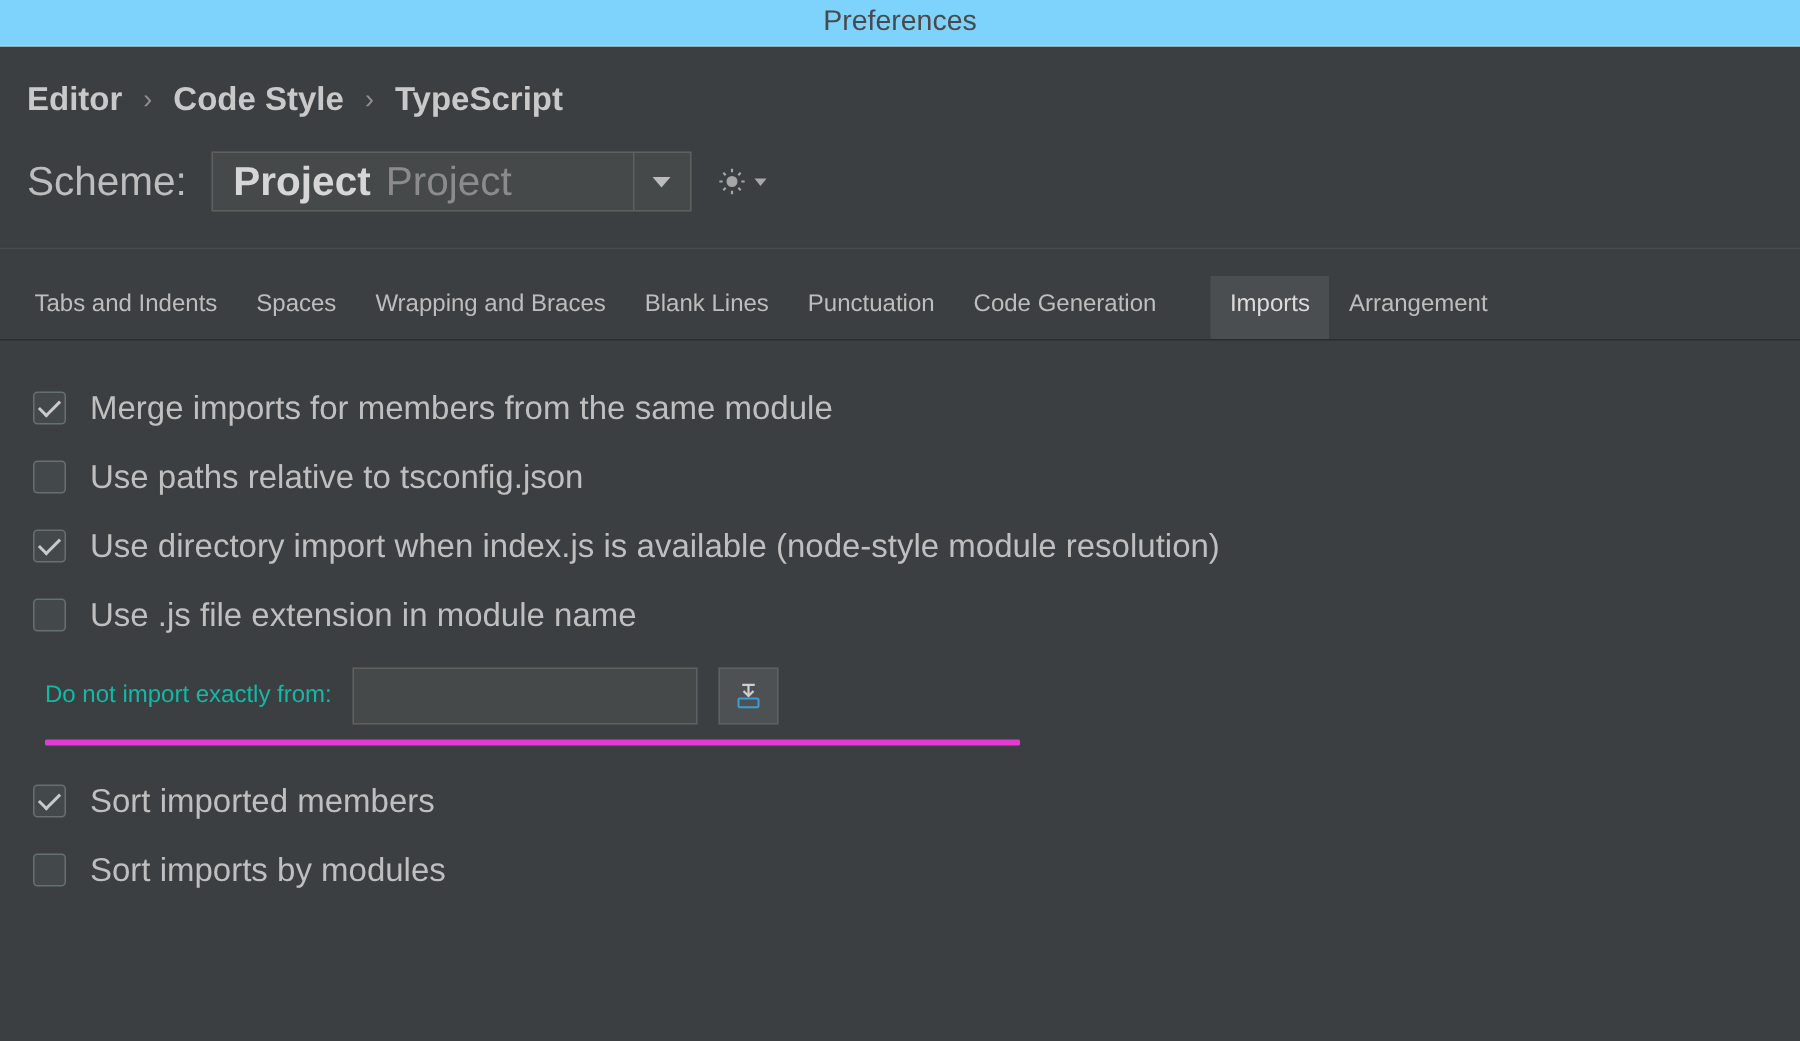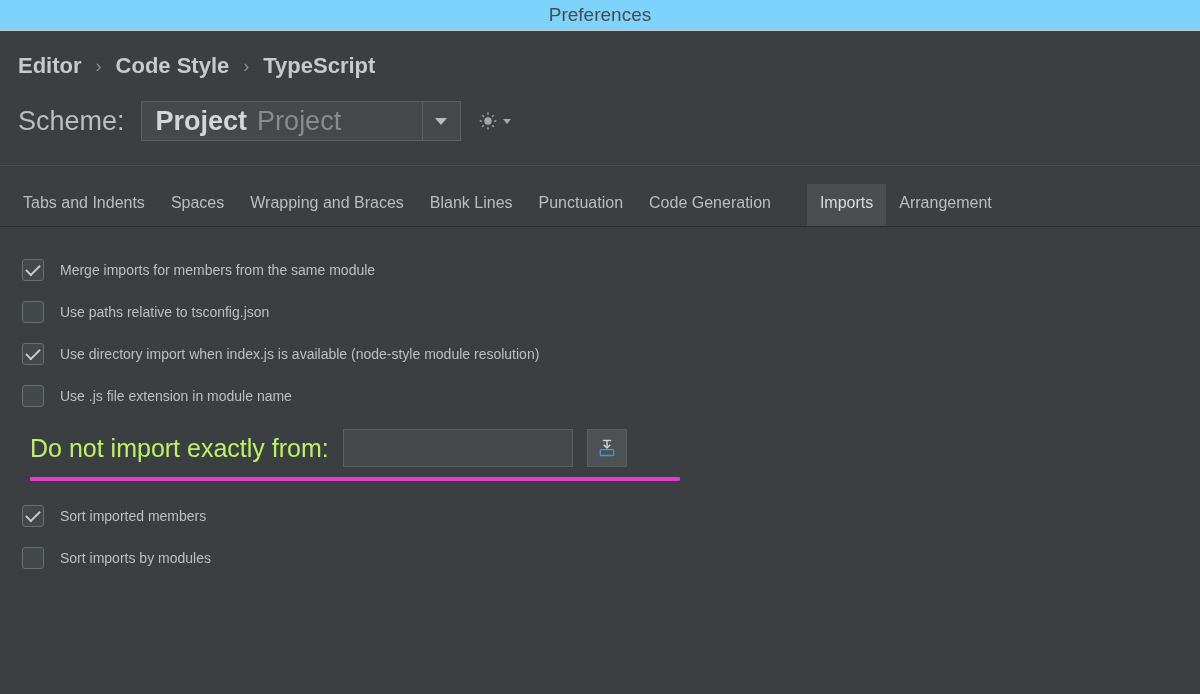--- a/index.html
+++ b/index.html
@@ -90,37 +90,37 @@
   .tab.active {
     background:#4b4e50;
     color:#dcdcdc;
     margin-left:23px;
   }
 
   .options { padding: 22px 22px 10px 22px; }
   .opt-row {
     display:flex; align-items:center; gap:16px;
     padding: 10px 0;
-    font-size:14px;
+    font-size:22px;
     color:#bfbfbf;
   }
   .checkbox {
     width:22px; height:22px; border:1px solid #6b6e70; background:#43494a; border-radius:3px;
     display:flex; align-items:center; justify-content:center; flex-shrink:0;
   }
   .checkbox.checked::after {
     content:""; width:12px; height:6px; border-left:2.5px solid #c9c9c9; border-bottom:2.5px solid #c9c9c9;
     transform: rotate(-45deg) translate(1px,-1px);
   }
 
   .exclude-row {
     display:flex; align-items:center; gap:14px;
     padding: 12px 0 6px 8px;
   }
-  .exclude-label { font-size:25px; color:#bef264; }
+  .exclude-label { font-size:16px; color:#14b8a6; }
   .exclude-input {
     width:230px; height:38px; background:#45494a; border:1px solid #5e6060; color:#cfcfcf;
     padding: 0 8px; font-size:18px;
   }
   .exclude-btn {
     width:40px; height:38px; background:#4d5153; border:1px solid #5e6060; display:flex; align-items:center; justify-content:center;
   }
   .exclude-btn svg { width:20px; height:20px; }
 
   .magenta-underline {

